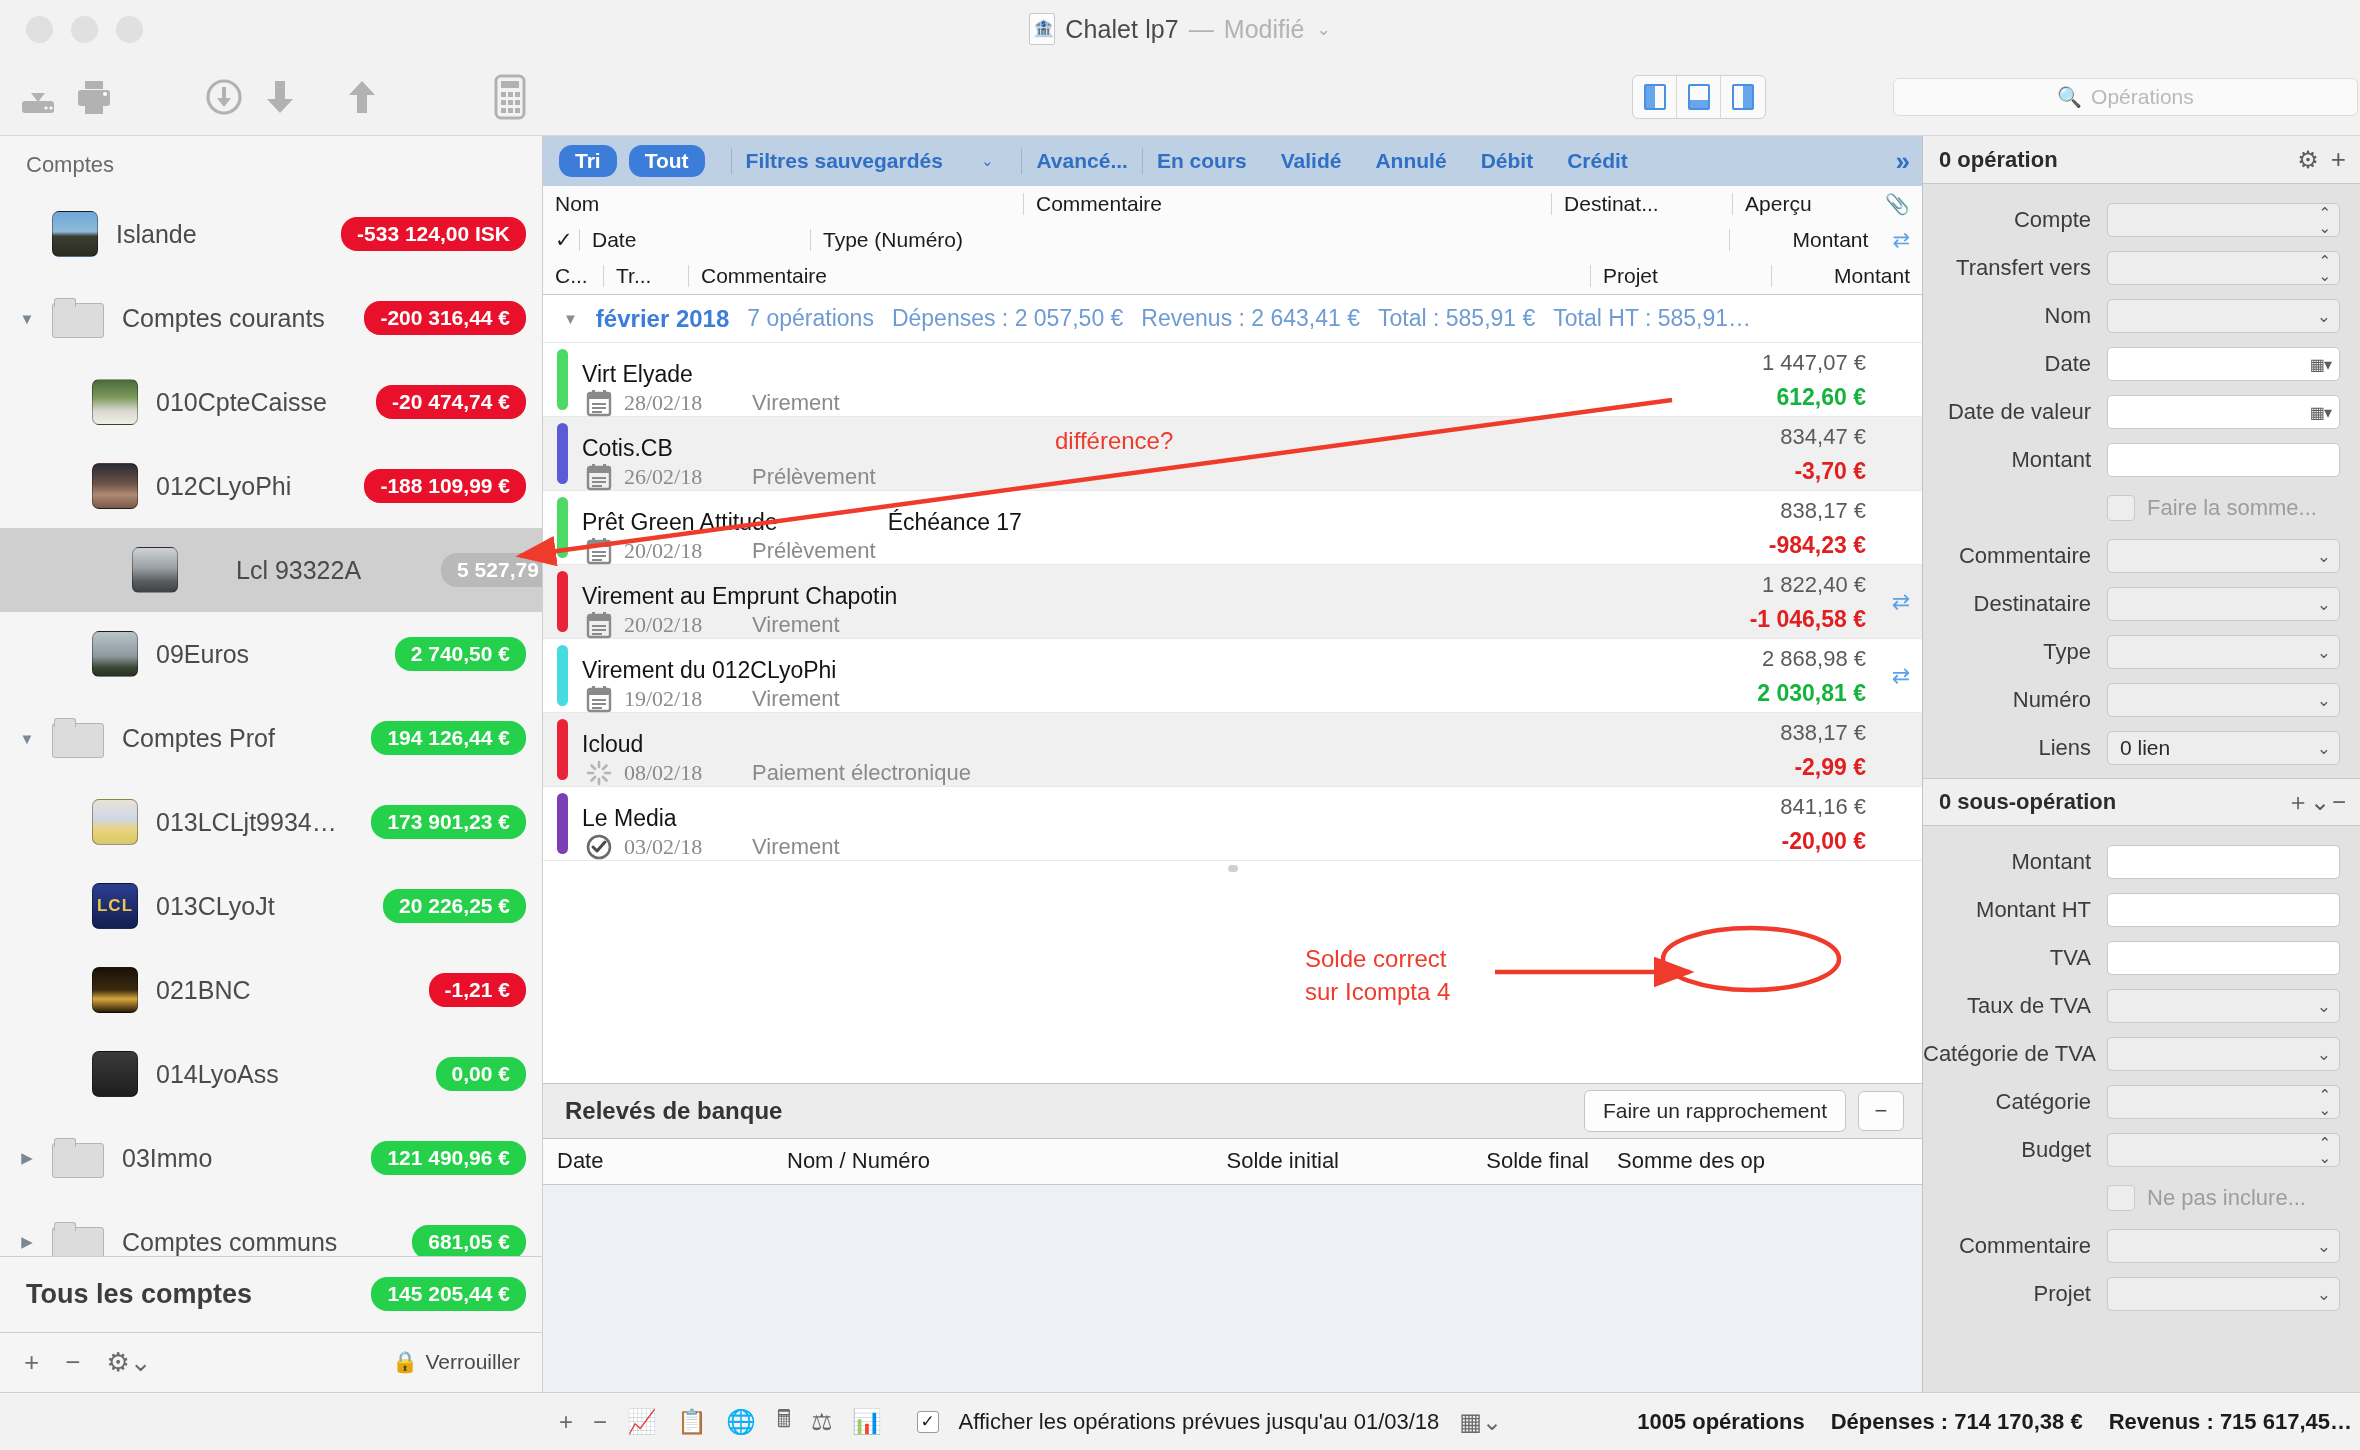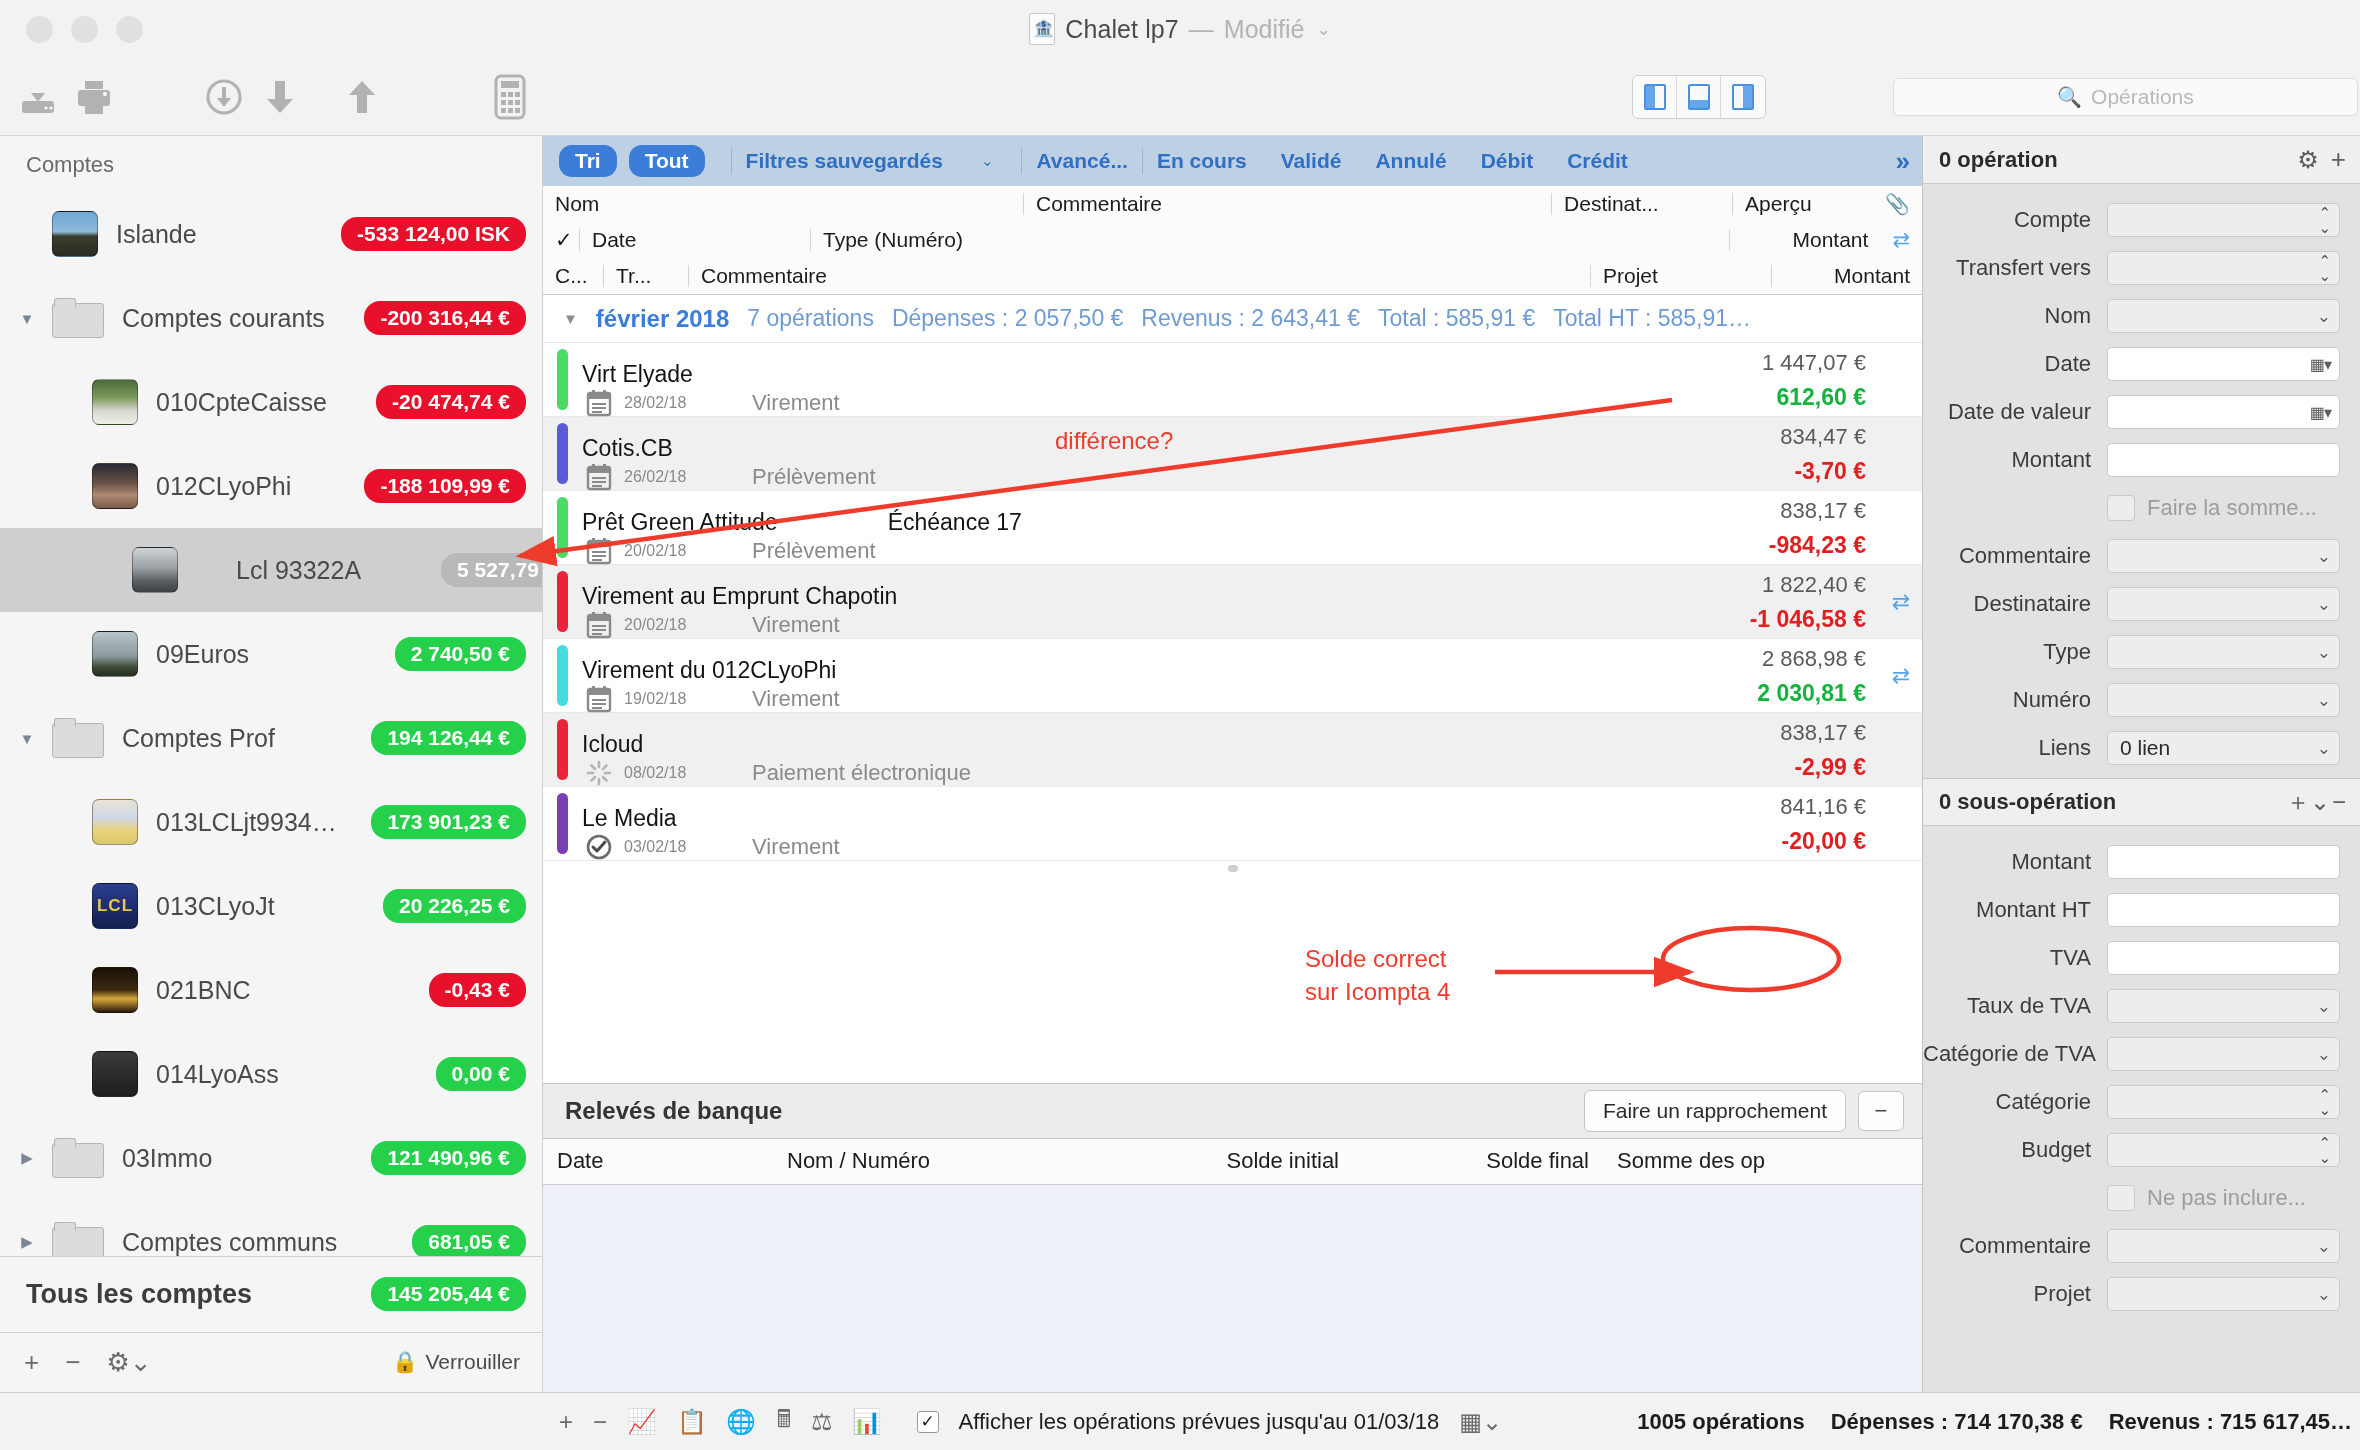--- a/index.html
+++ b/index.html
@@ -166,21 +166,21 @@
     background: #f0f0f0;
   }
   .tx.white { background: #fff; }
   .tx .bar { width: 11px; flex: 0 0 11px; margin: 6px 0 6px 14px; border-radius: 6px; }
   .tx .col-main { flex: 1 1 auto; display: flex; flex-direction: column; justify-content: center; padding-left: 14px; min-width: 0; }
   .tx .r1 { display: flex; align-items: baseline; height: 34px; margin-top: 19px; }
   .tx .r2 { display: flex; align-items: center; height: 34px; gap: 0; }
   .tx-name { font-size: 23px; color: #141414; white-space: nowrap; }
   .tx-comment { font-size: 23px; color: #141414; margin-left: 110px; white-space: nowrap; }
   .st-icon { width: 34px; height: 30px; display: inline-flex; align-items: center; justify-content: center; color: #8a8a8a; }
-  .tx-date { font-size: 16px; color: #8a8a8a; margin-left: 8px; width: 128px; }
+  .tx-date { font-size: 22px; color: #8a8a8a; margin-left: 8px; width: 128px; font-family: Liberation Serif, serif; }
   .tx-type { font-size: 22px; color: #8a8a8a; }
   .tx .col-amt {
     flex: 0 0 270px; display: flex; flex-direction: column; align-items: flex-end;
     justify-content: center; padding-right: 14px;
   }
   .amt-top { font-size: 22px; color: #5a5a5a; height: 34px; line-height: 34px; }
   .amt-bot { font-size: 23px; font-weight: bold; height: 34px; line-height: 34px; }
   .amt-bot.neg { color: #e02020; }
   .amt-bot.pos { color: #14b33c; }
   .tx .col-xfer { flex: 0 0 42px; display:flex; align-items:center; justify-content:center; color:#5aa3e8; font-size: 22px; }
@@ -440,21 +440,21 @@
             </span>
             <span class="acct-name">013CLyoJt</span>
             <span class="spacer"></span>
             <span class="badge pos">20 226,25 €</span>
           </div>
           <div class="acct lvl1">
             <span class="disc empty">▼</span>
             <span class="thumb t-021bnc"></span>
             <span class="acct-name">021BNC</span>
             <span class="spacer"></span>
-            <span class="badge neg">-0,43 €</span>
+            <span class="badge neg">-1,21 €</span>
           </div>
           <div class="acct lvl1">
             <span class="disc empty">▼</span>
             <span class="thumb t-014lyo"></span>
             <span class="acct-name">014LyoAss</span>
             <span class="spacer"></span>
             <span class="badge pos">0,00 €</span>
           </div>
           <div class="acct lvl0">
             <span class="disc">▶</span>

